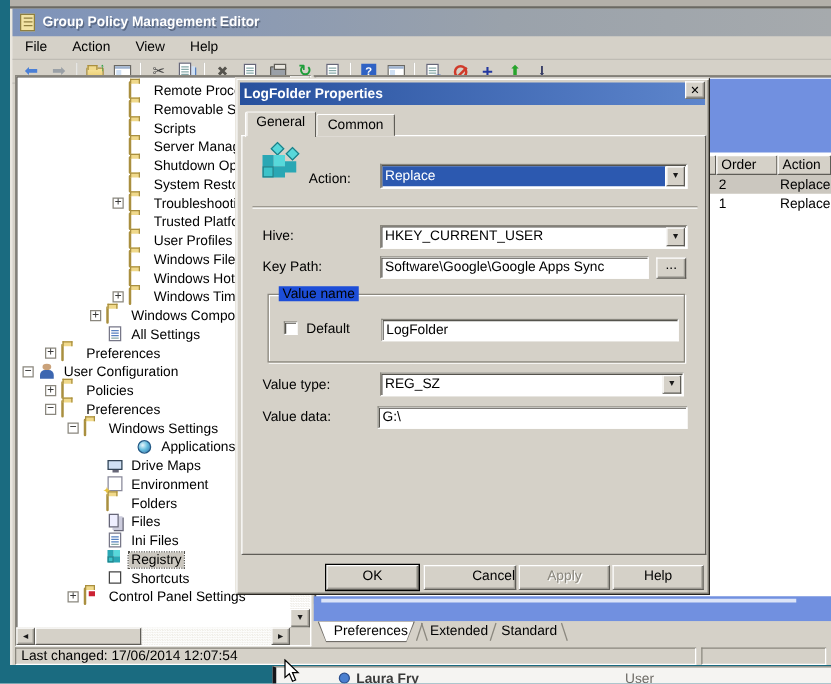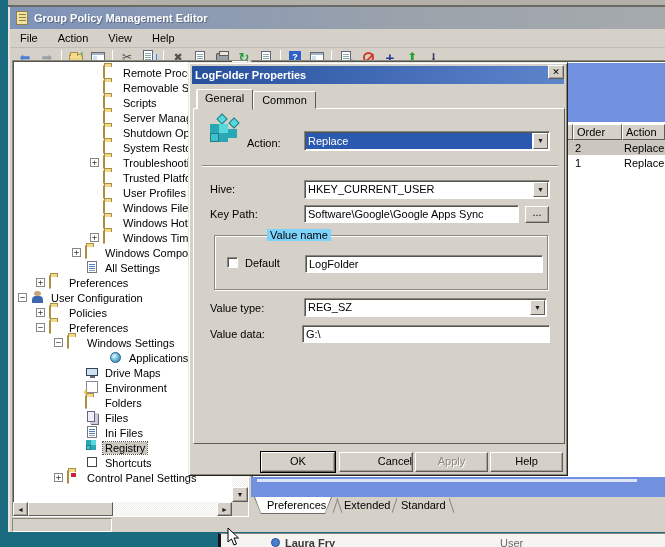--- a/index.html
+++ b/index.html
@@ -125,21 +125,21 @@
   .dlg-regicon i { left:4px; top:16px; width:9px; height:9px;
     box-shadow:9px 0 0 #2aa7b4,9px -9px 0 #57d8da,0 -9px 0 #2aa7b4,18px -4px 0 #2aa7b4; }
   .dlg-regicon::before, .dlg-regicon::after { content:""; position:absolute; width:6px; height:6px; background:#57d8da; border:1px solid #1e7d86; transform:rotate(45deg); }
   .dlg-regicon::before { left:12px; top:-2px; }
   .dlg-regicon::after { left:24px; top:2px; }
   .flabel { position:absolute; }
   .field { position:absolute; background:#fff; border:1px solid; border-color:#8a877e #ffffff #ffffff #8a877e; box-shadow:inset 1px 1px 0 #55534d; padding:1px 3px; line-height:14px; white-space:nowrap; overflow:hidden; }
   .combo .ddbtn { position:absolute; right:1px; top:1px; bottom:1px; width:15px; background:#d5d1c8; border:1px solid; border-color:#ffffff #5f5d57 #5f5d57 #ffffff; font-size:7px; display:flex; align-items:center; justify-content:center; color:#1a1a1a; }
   .combo.focus .inner { position:absolute; left:1px; top:1px; bottom:1px; right:17px; background:#2c59b0; color:#fff; padding:0 2px; line-height:16px; }
   .groupbox { position:absolute; border:1px solid #8a877e; box-shadow:1px 1px 0 #fff, inset 1px 1px 0 #fff; }
-  .groupbox > b { position:absolute; left:8px; top:-7px; background:#7dd3fc; padding:0 3px; font-weight:normal;margin-left:44px; }
+  .groupbox > b { position:absolute; left:8px; top:-7px; background:#1d4ed8; padding:0 3px; font-weight:normal; }
   .checkbox { position:absolute; width:11px; height:11px; background:#fff; border:1px solid; border-color:#8a877e #ffffff #ffffff #8a877e; box-shadow:inset 1px 1px 0 #55534d; }
   .dlg-btn { position:absolute; top:389px; height:20px; line-height:17px; font-size:11px; }
   .dlg-btn.default { outline:1px solid #000; }
   .dlg-btn.disabled { color:#8a877e; text-shadow:1px 1px 0 #fff; }
 
   
   .frag-win { position:absolute; left:218px; top:533px; width:447px; height:14px; background:#f5f4f2; border-left:3px solid #15151a; border-top:1px solid #8a877e; overflow:hidden; }
   .frag-icon { position:absolute; left:50px; top:4px; width:9px; height:9px; border-radius:50%; background:#4a7fd0; border:1px solid #2b4f8e; }
   .frag-a { position:absolute; left:64px; top:3px; font-weight:bold; color:#3a3a3a; }
   .frag-b { position:absolute; left:279px; top:3px; color:#6e6b66; }
@@ -413,20 +413,21 @@
       <span class="tlbl" style="left:16px;">Preferences</span>
       <span class="tlbl" style="left:93px;">Extended</span>
       <span class="tlbl" style="left:150px;">Standard</span>
       <div class="slant" style="left:84px;  transform:rotate(18deg);"></div>
       <div class="slant" style="left:88px;  transform:rotate(-18deg);"></div>
       <div class="slant" style="left:143px; transform:rotate(18deg);"></div>
       <div class="slant" style="left:200px; transform:rotate(-18deg);"></div>
     </div>
 
     <div class="statusbar">
+      <div class="spanel" style="width:545px;">Last changed: 17/06/2014 12:07:54</div>
       <div class="spanel" style="width:100px;"></div>
     </div>
   </div>
 
   <div class="dialog">
     <div class="dlg-title">
       <b>LogFolder Properties</b>
     </div>
     <div class="dlg-close btn3d">✕</div>
 

